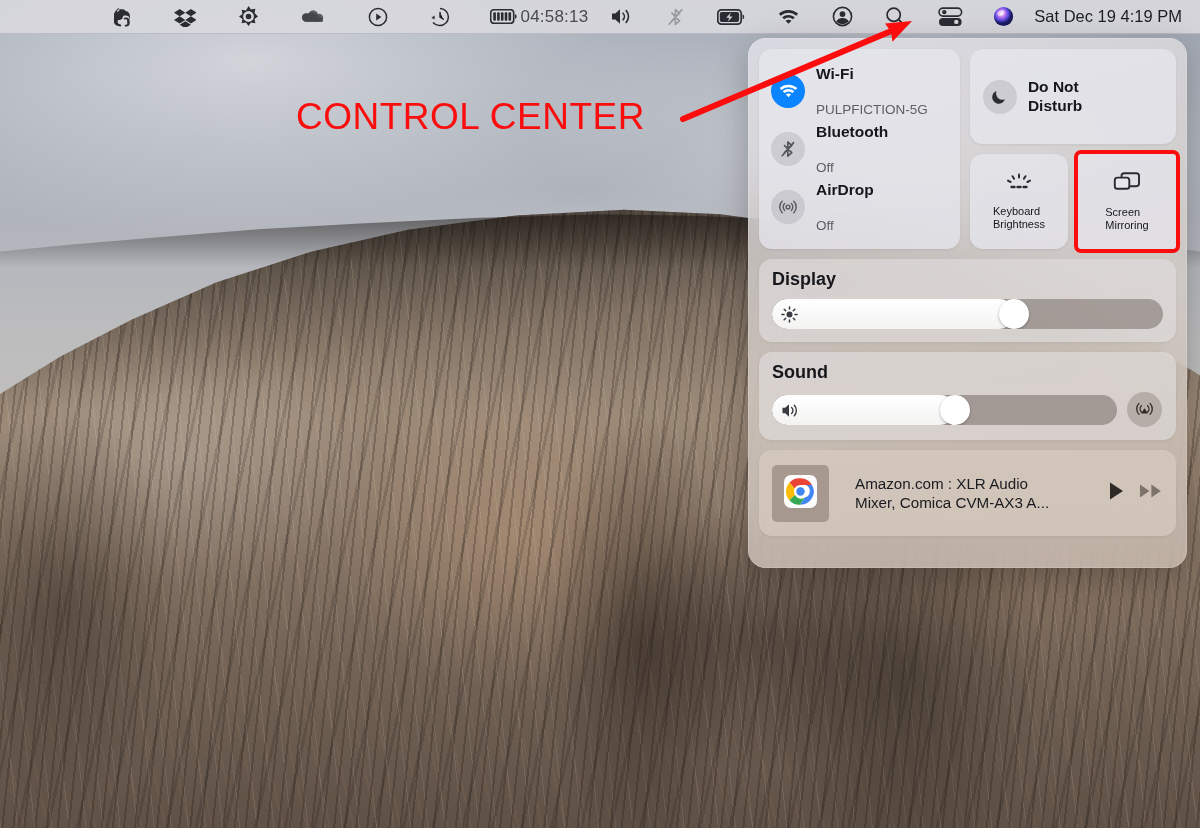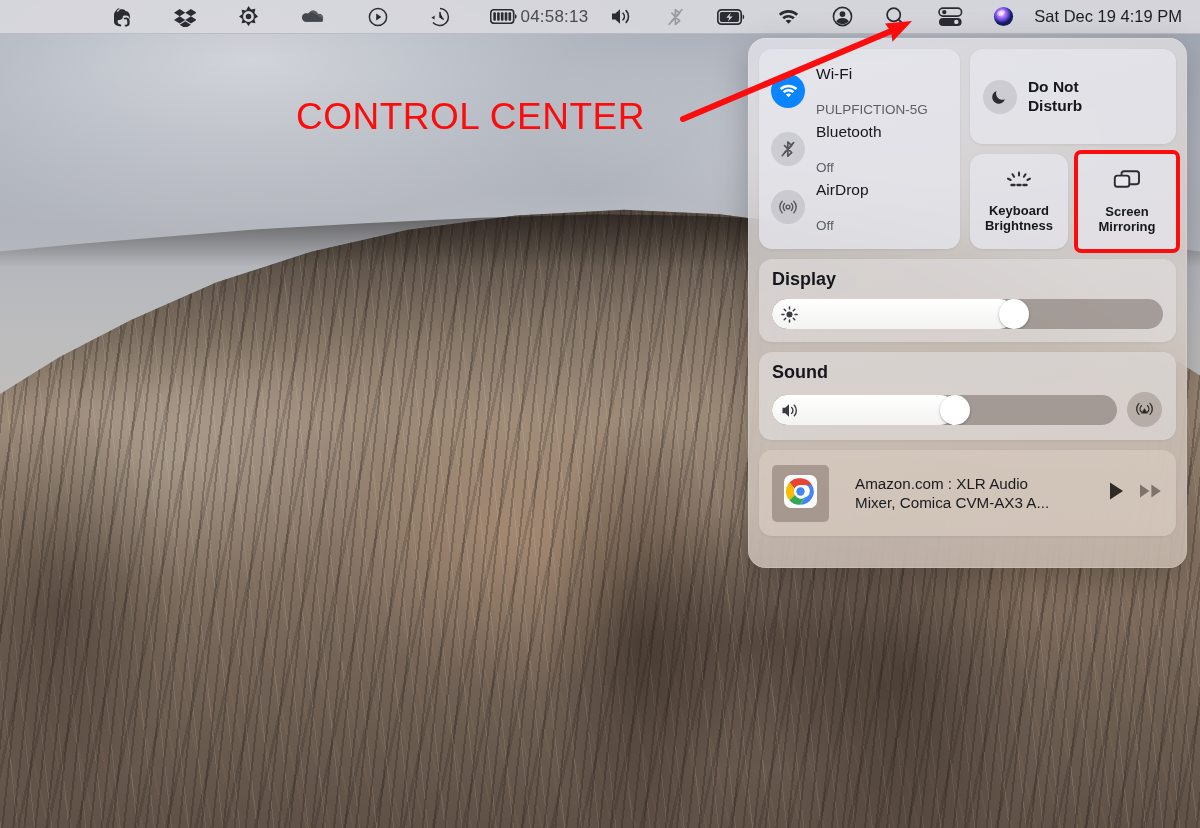--- a/index.html
+++ b/index.html
@@ -100,40 +100,40 @@
     padding:13px 12px; display:flex; flex-direction:column; justify-content:space-around;
   }
   .toggle-row { display:flex; align-items:center; gap:11px; cursor:default; }
   .tog-ico {
     width:34px; height:34px; border-radius:50%;
     display:flex; align-items:center; justify-content:center; flex:0 0 34px;
   }
   .tog-ico.on { background:#0a84ff; color:#fff; }
   .tog-ico.off { background:rgba(150,150,160,.30); color:#55565e; }
   .tog-txt { display:flex; flex-direction:column; line-height:1.14; }
-  .tog-title { font-size:15.5px; font-weight:400; color:#16171c; }
+  .tog-title { font-size:15.5px; font-weight:700; color:#16171c; }
   .tog-sub { font-size:13.5px; color:#5d5e66; margin-top:19px; }
 
   .cc-right { width:212px; display:flex; flex-direction:column; gap:10px; }
   .dnd-card {
     height:95px; border-radius:13px;
     background:rgba(232,232,238,.72);
     box-shadow:0 1px 3px rgba(0,0,0,.07);
     display:flex; align-items:center; gap:11px; padding:0 13px;
   }
   .dnd-label { font-size:15.5px; font-weight:700; color:#16171c; line-height:1.18; }
   .tile-row { display:flex; gap:10px; height:95px; }
   .tile {
     flex:1; border-radius:13px;
     background:rgba(232,232,238,.72);
     box-shadow:0 1px 3px rgba(0,0,0,.07);
     display:flex; flex-direction:column; align-items:center; justify-content:center; gap:7px;
     position:relative;
   }
-  .tile-label { font-size:13px; font-weight:700; color:#16171c; text-align:center; line-height:1.17; }
+  .tile-label { font-size:11px; font-weight:400; color:#16171c; text-align:left; line-height:1.17; }
   .tile.highlighted { outline:4px solid #fb0d0d; outline-offset:0px; border-radius:3px; }
 
   .slider-card {
     border-radius:13px; background:rgba(226,222,222,.62);
     box-shadow:0 1px 3px rgba(0,0,0,.06);
     padding:10px 13px 13px 13px;
   }
   .slider-card .sc-title { font-size:18px; font-weight:700; color:#16171c; margin-bottom:9px; }
   .slider-wrap { display:flex; align-items:center; gap:10px; }
   .track {

